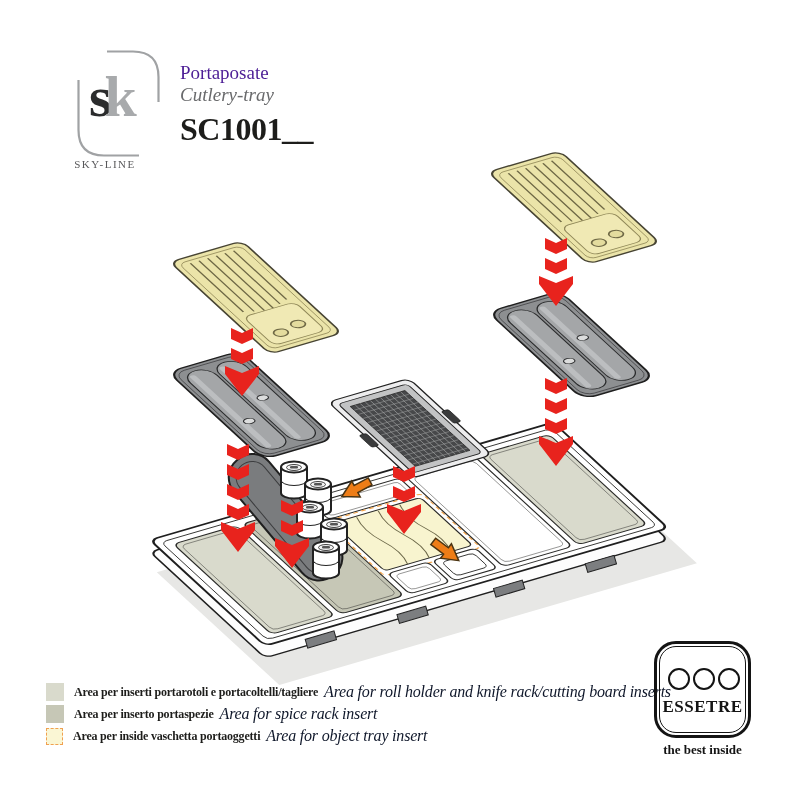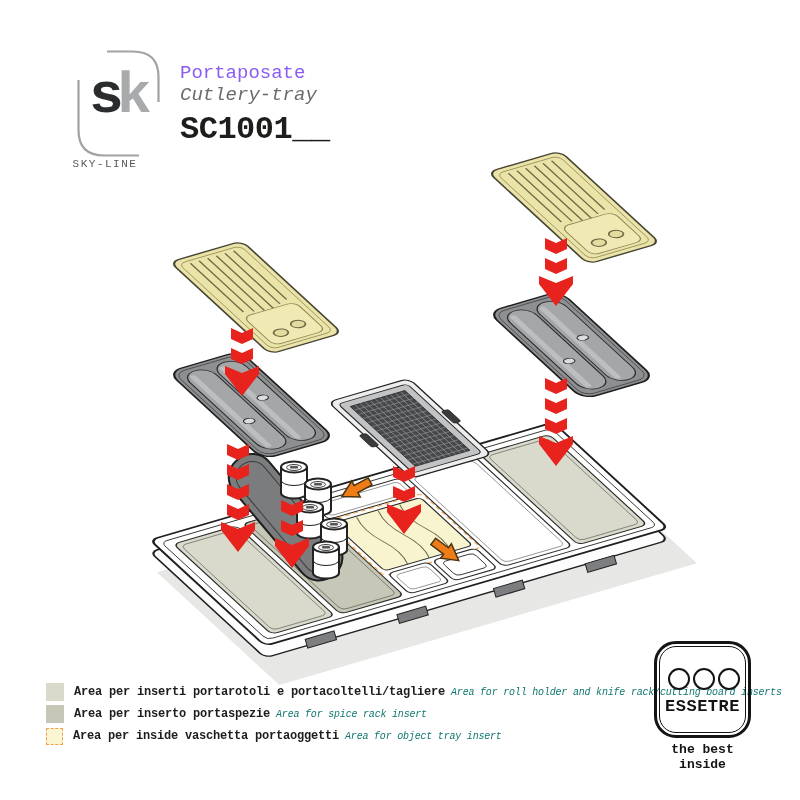--- a/index.html
+++ b/index.html
@@ -1,36 +1,36 @@
 <!DOCTYPE html>
 <html><head>
 <meta charset="utf-8">
 <style>
   html,body{margin:0;padding:0;background:#fff;}
   #page{position:relative;width:800px;height:800px;background:#fff;overflow:hidden;
-        font-family:Liberation Mono, monospace;}
+        font-family:Liberation Serif, serif;}
   
   #sk-logo-box{position:absolute;left:77px;top:50px;width:83px;height:107px;}
   #sk-letters{position:absolute;left:89px;top:68px;font-size:58px;line-height:1;
               font-weight:600;letter-spacing:-7px;}
   #sk-letters .s{color:#2b2c2d;}
   #sk-letters .k{color:#a8aaac;}
   #skyline{position:absolute;left:70px;top:158px;width:70px;text-align:center;
            font-size:11px;letter-spacing:1.5px;color:#58585a;font-weight:500;}
   #title-block{position:absolute;left:180px;top:62px;}
-  #title-it{font-size:19px;color:#8b5cf6;}
+  #title-it{font-size:19px;color:#4c1d95;}
   #title-en{font-size:19px;color:#696a6c;font-style:italic;margin-top:0;}
   #title-model{font-size:32px;font-weight:bold;color:#1d1d1b;letter-spacing:-0.5px;margin-top:5px;}
   
   #legend{position:absolute;left:46px;top:681px;}
   .legend-row{display:flex;align-items:center;height:22px;}
   .swatch{width:18px;height:18px;margin-right:10px;flex:0 0 auto;}
   .swatch.dashed{border:1.6px dashed #f0a050;width:15px;height:15px;}
   .legend-it{font-size:12px;font-weight:bold;color:#1d1d1b;white-space:nowrap;letter-spacing:-0.2px;}
-  .legend-en{font-size:10px;font-style:italic;color:#0f766e;white-space:nowrap;margin-left:6px;letter-spacing:-0.2px;}
+  .legend-en{font-size:16px;font-style:italic;color:#0f172a;white-space:nowrap;margin-left:6px;letter-spacing:-0.2px;}
   
   #essetre-box{position:absolute;left:654px;top:641px;width:97px;height:97px;
                border:3px solid #141414;border-radius:22px;box-sizing:border-box;}
   #essetre-inner{position:absolute;left:2px;top:2px;right:2px;bottom:2px;
                  border:1.6px solid #141414;border-radius:17px;}
   .ess-circles{position:absolute;left:11px;top:24px;display:flex;gap:3px;}
   .ess-circle{width:22px;height:22px;border:2.6px solid #141414;border-radius:50%;box-sizing:border-box;}
   #essetre-name{position:absolute;left:0;top:53px;width:100%;text-align:center;
                 font-size:17px;font-weight:bold;color:#141414;letter-spacing:0.5px;}
   #essetre-tagline{position:absolute;left:654px;top:742px;width:97px;text-align:center;

